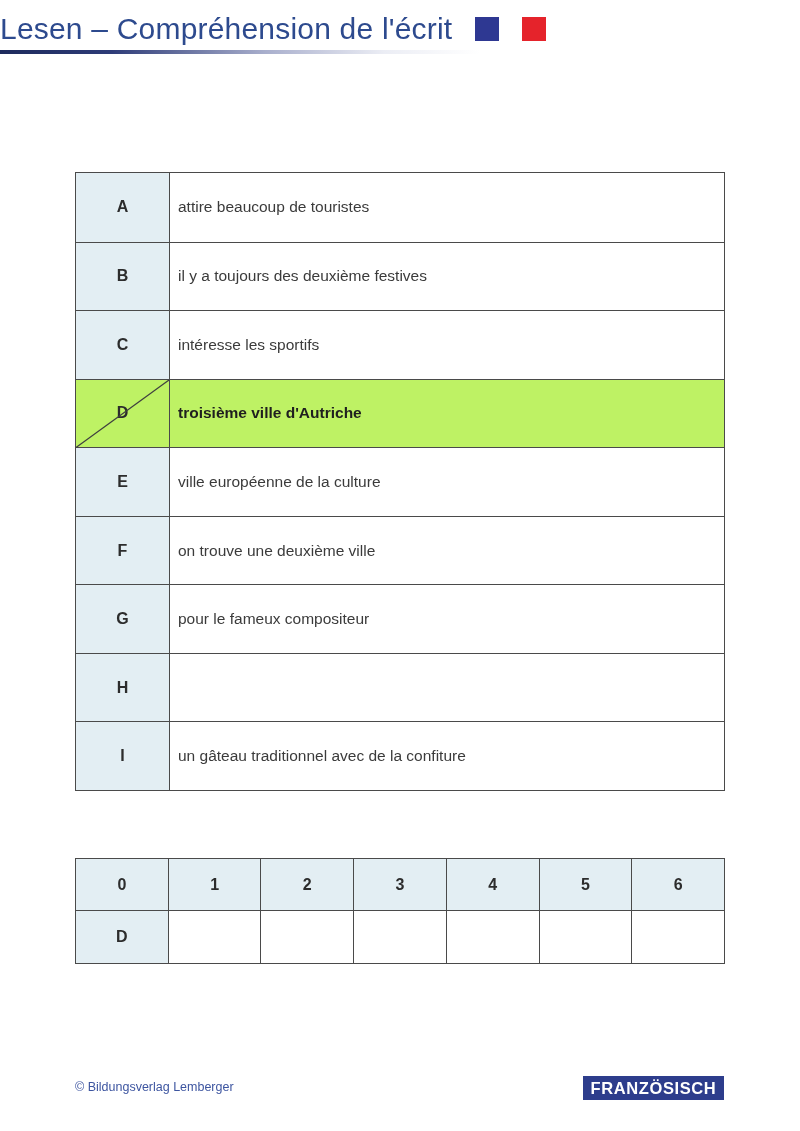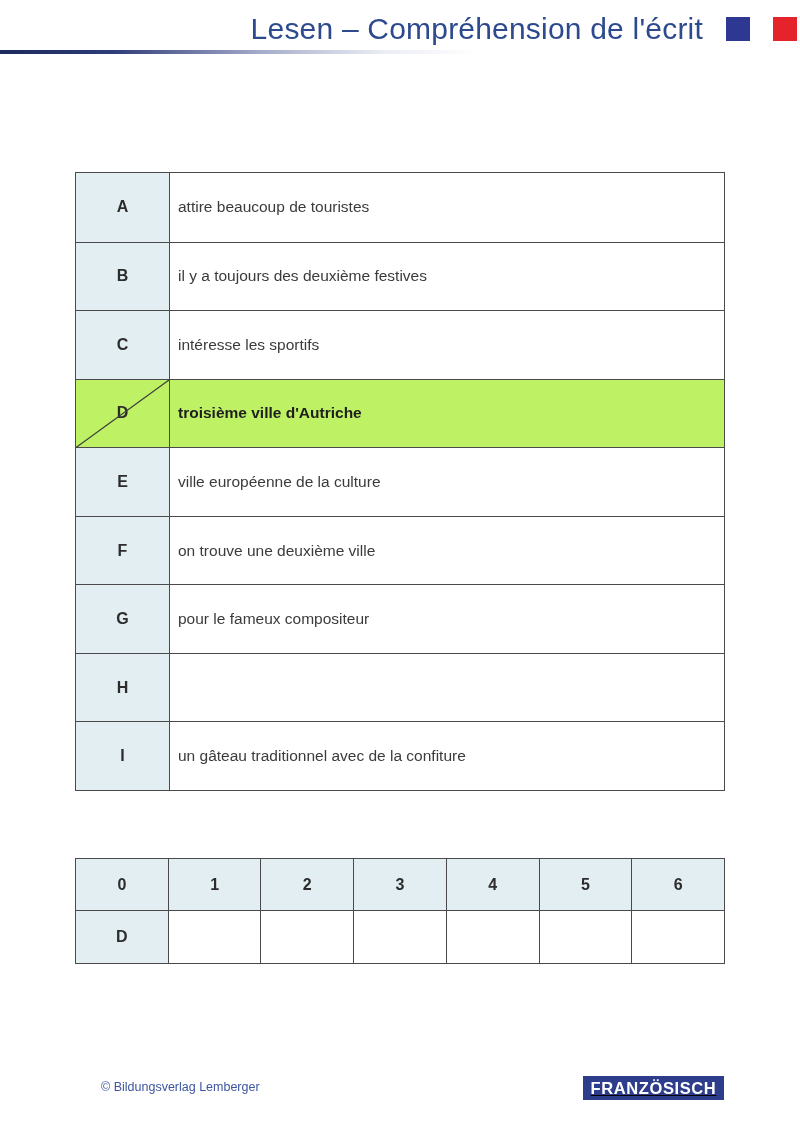--- a/index.html
+++ b/index.html
@@ -13,21 +13,20 @@
     overflow: hidden;
   }
 
   
   .header-row {
     position: absolute;
     top: 12px;
     right: 3px;
     left: 0;
     display: flex;
-    justify-content: flex-end;
     align-items: center;
     gap: 23px;
   }
   .page-title {
     font-size: 30px;
     font-weight: 400;
     color: #2d4a8e;
     letter-spacing: 0.2px;
     white-space: nowrap;
   }
@@ -117,41 +116,39 @@
   .ans-row.head .ans-cell { background: #e3eef3; }
   .ans-row.body .ans-cell.first { background: #e3eef3; }
 
   
   .footer-copyright {
     position: absolute;
     left: 75px;
     top: 1080px;
     font-size: 12.5px;
     color: #3d55a0;
-    margin-left: 26px;
   }
   .footer-series {
     position: absolute;
     top: 1079px;
     right: 225px;
     font-size: 13.5px;
     color: #2d4a8e;
     white-space: nowrap;
   }
   .footer-subject-box {
     position: absolute;
     left: 583px;
     top: 1076px;
     width: 141px;
     height: 24px;
     background: #2d3d8c;
     display: flex;
     align-items: center;
     justify-content: center;
-    text-decoration: underline;
   }
   .footer-subject-box span {
     color: #ffffff;
     font-size: 16.5px;
     font-weight: 700;
     letter-spacing: 0.6px;
   }
   .footer-page {
     position: absolute;
     left: 755px;

